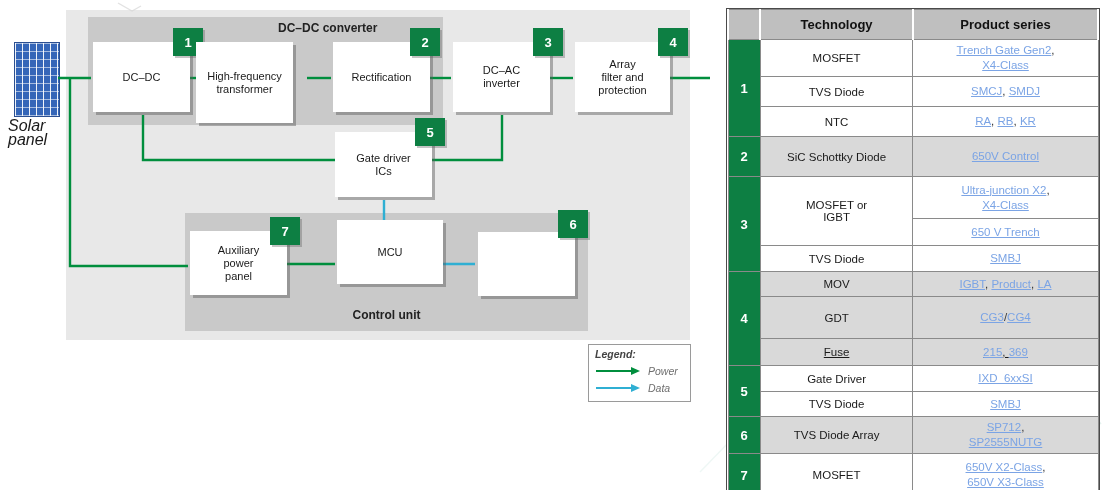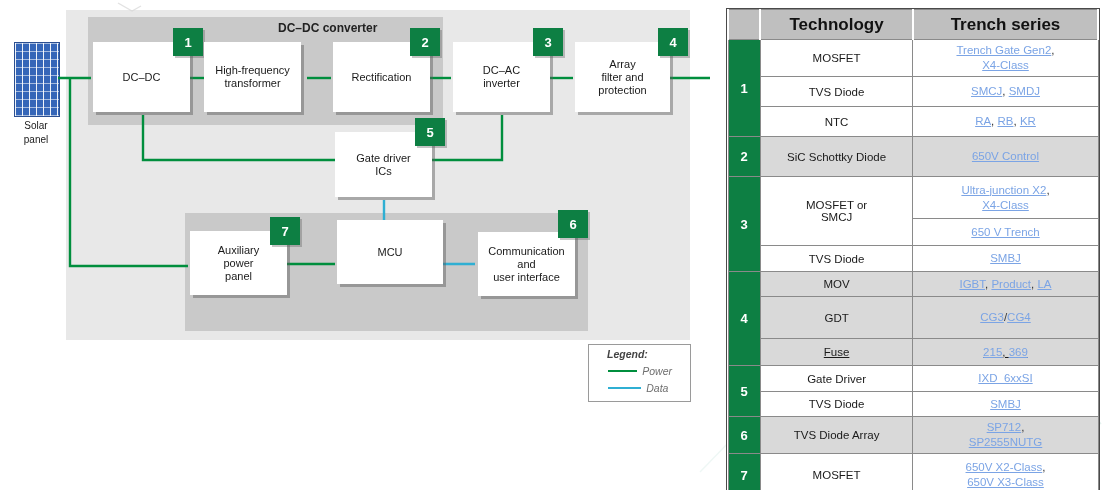--- a/index.html
+++ b/index.html
@@ -22,44 +22,44 @@
   .badge { position:absolute; top:-14px; right:-13px; width:30px; height:28px; background:#0d7f43;
            color:#fff; font-size:13px; font-weight:bold; display:flex; align-items:center; justify-content:center;
            box-shadow:2px 2px 0 rgba(90,90,90,.35); z-index:7; }
 
   
   .solar { position:absolute; left:14px; top:42px; width:44px; height:73px;
            background-color:#3566b8; border:1px solid #2b4f91;
            background-image:
              repeating-linear-gradient(0deg, rgba(255,255,255,.55) 0 1px, transparent 1px 8px),
              repeating-linear-gradient(90deg, rgba(255,255,255,.92) 0 1px, transparent 1px 7px); }
-  .solar-label { position:absolute; left:8px; top:119px; width:56px; text-align:center;
-                 font-size:10px; line-height:14px; white-space:pre-line; }
+  .solar-label { position:absolute; left:8px; top:119px; width:56px; 
+                 font-size:16px; line-height:14px; white-space:pre-line;font-style:italic; }
 
   
   .wires { position:absolute; left:0; top:0; z-index:5; pointer-events:none; }
   .wires path { fill:none; stroke-width:2.4px; }
   .wires .g { stroke:#008e3d; marker-end:url(#ah-green); }
   .wires .c { stroke:#2fafd3; marker-end:url(#ah-cyan); }
 
   
   .legend { position:absolute; left:588px; top:344px; width:103px; height:58px; background:#fff;
-            border:1px solid #9a9a9a; z-index:6; box-sizing:border-box; padding:3px 18px; }
+            border:1px solid #9a9a9a; z-index:6; box-sizing:border-box; padding:3px 6px; }
   .legend-title { font-size:10.5px; font-weight:bold; font-style:italic; color:#444; margin-bottom:2px; }
   .legend-row { display:flex; align-items:center; justify-content:flex-end; gap:5px; height:17px; }
   .legend-row span { font-size:10.5px; font-style:italic; color:#6e6e6e; width:36px; }
   .la line { stroke-width:2.2px; }
   .la.green line { stroke:#008e3d; } .la.green path { fill:#008e3d; }
   .la.cyan line { stroke:#2fafd3; } .la.cyan path { fill:#2fafd3; }
 
   
   .tablewrap { position:absolute; left:726px; top:8px; width:372px; border:1.5px solid #4a4a4a; background:#fff; z-index:6; }
   table.prod { border-collapse:collapse; width:100%; table-layout:fixed; }
   table.prod td, table.prod th { border:1px solid #8a8a8a; text-align:center; vertical-align:middle; padding:1px 3px; overflow:hidden; }
-  table.prod th { background:#bfbfbf; font-size:17px; font-weight:bold; color:#111;
+  table.prod th { background:#bfbfbf; font-size:13px; font-weight:bold; color:#111;
                   border-left:2.5px solid #fff; border-right:2.5px solid #fff; height:27px; }
   th.numhead { border:2.5px solid #fff; background:#bfbfbf; }
   td.numcell { background:#0d7f43; border:2.5px solid #fff; color:#fff; font-weight:bold; font-size:13px; }
   td.techcell { font-size:11.5px; color:#1a1a1a; white-space:pre-line; background:#fff; }
   td.prodcell { font-size:11.5px; background:#fff; line-height:15px; }
   td.shaded { background:#d9d9d9; }
   .link { color:#7ba4e5; text-decoration:underline; cursor:pointer; }
   .sep { color:#333; }
 
   
@@ -78,20 +78,21 @@
     <path d="M940,480 L966,452" stroke="#cde8e1" opacity="0.45"></path>
     <path d="M700,472 L731,440" stroke="#d4ece5" opacity="0.4"></path>
     <circle cx="1060" cy="428" r="2.5" stroke="#b9ddd4" opacity="0.55"></circle>
     <path d="M118,3 L132,11 L141,6" stroke="#d6d6d6" opacity="0.7"></path>
   </svg>
 
   <div class="outer-panel"></div>
   <div class="group-box converter-box"></div>
   <div class="group-box control-box"></div>
   <div class="group-title converter-title">DC–DC converter</div>
+  <div class="group-title control-title">Control unit</div>
 
   <div class="solar"></div>
   <div class="solar-label">Solar
 panel</div>
 
   <svg class="wires" width="1106" height="490">
     <defs>
       <marker id="ah-green" markerWidth="9" markerHeight="8" refX="8" refY="4" orient="auto" markerUnits="userSpaceOnUse">
         <path d="M0,0 L9,4 L0,8 z" fill="#008e3d" stroke="none"></path>
       </marker>
@@ -110,21 +111,21 @@
     <path class="g" d="M432,160 L502,160 L502,115"></path>
     <path class="g" d="M287,264 L335,264"></path>
     <path class="c" d="M433,264 L475,264"></path>
     <path class="c" d="M384,230 L384,200"></path>
   </svg>
 
   <div class="block" style="left:93px;top:42px;width:97px;height:70px">
     <span class="badge">1</span>
     <span class="blabel">DC–DC</span>
   </div>
-  <div class="block" style="left:204px;top:42px;width:97px;height:70px">
+  <div class="block" style="left:196px;top:42px;width:97px;height:81px">
     <span class="blabel">High-frequency
 transformer</span>
   </div>
   <div class="block" style="left:333px;top:42px;width:97px;height:70px">
     <span class="badge" style="right:-10px">2</span>
     <span class="blabel">Rectification</span>
   </div>
   <div class="block" style="left:453px;top:42px;width:97px;height:70px">
     <span class="badge">3</span>
     <span class="blabel">DC–AC
@@ -145,23 +146,20 @@
     <span class="badge">7</span>
     <span class="blabel">Auxiliary
 power
 panel</span>
   </div>
   <div class="block" style="left:337px;top:220px;width:106px;height:64px">
     <span class="blabel">MCU</span>
   </div>
   <div class="block" style="left:478px;top:232px;width:97px;height:64px">
     <span class="badge" style="top:-22px">6</span>
-    <span class="blabel">Communication
-and
-user interface</span>
   </div>
 
   <div class="legend">
     <div class="legend-title">Legend:</div>
     <div class="legend-row">
       <svg class="la green" width="48" height="10">
         <line x1="1" y1="5" x2="36" y2="5"></line>
           <path d="M36,1 L45,5 L36,9 z"></path>
       </svg>
       <span>Power</span>
@@ -179,21 +177,21 @@
     <table class="prod">
       <colgroup>
           <col style="width:32px">
           <col style="width:152px">
           <col style="width:184px">
         </colgroup>
       <thead>
         <tr>
           <th class="numhead"></th>
           <th>Technology</th>
-          <th>Trench series</th>
+          <th>Product series</th>
         </tr>
       </thead>
       <tbody>
           <tr style="height: 37px;">
             <td class="numcell" rowspan="3">1</td>
             <td class="techcell">MOSFET</td>
             <td class="prodcell">
               <div><span class="link">Trench Gate Gen2</span><span class="sep">,</span></div>
               <div><span class="link">X4-Class</span></div>
             </td>
@@ -213,21 +211,21 @@
           <tr style="height: 40px;">
             <td class="numcell" rowspan="1">2</td>
             <td class="techcell shaded">SiC Schottky Diode</td>
             <td class="prodcell shaded">
               <div><span class="link">650V Control</span></div>
             </td>
           </tr>
           <tr style="height: 42px;">
             <td class="numcell" rowspan="3">3</td>
             <td class="techcell" rowspan="2">MOSFET or
-SMCJ</td>
+IGBT</td>
             <td class="prodcell">
               <div><span class="link">Ultra-junction X2</span><span class="sep">,</span></div>
               <div><span class="link">X4-Class</span></div>
             </td>
           </tr>
           <tr style="height: 27px;">
             <td class="prodcell">
               <div><span class="link">650 V Trench</span></div>
             </td>
           </tr>

